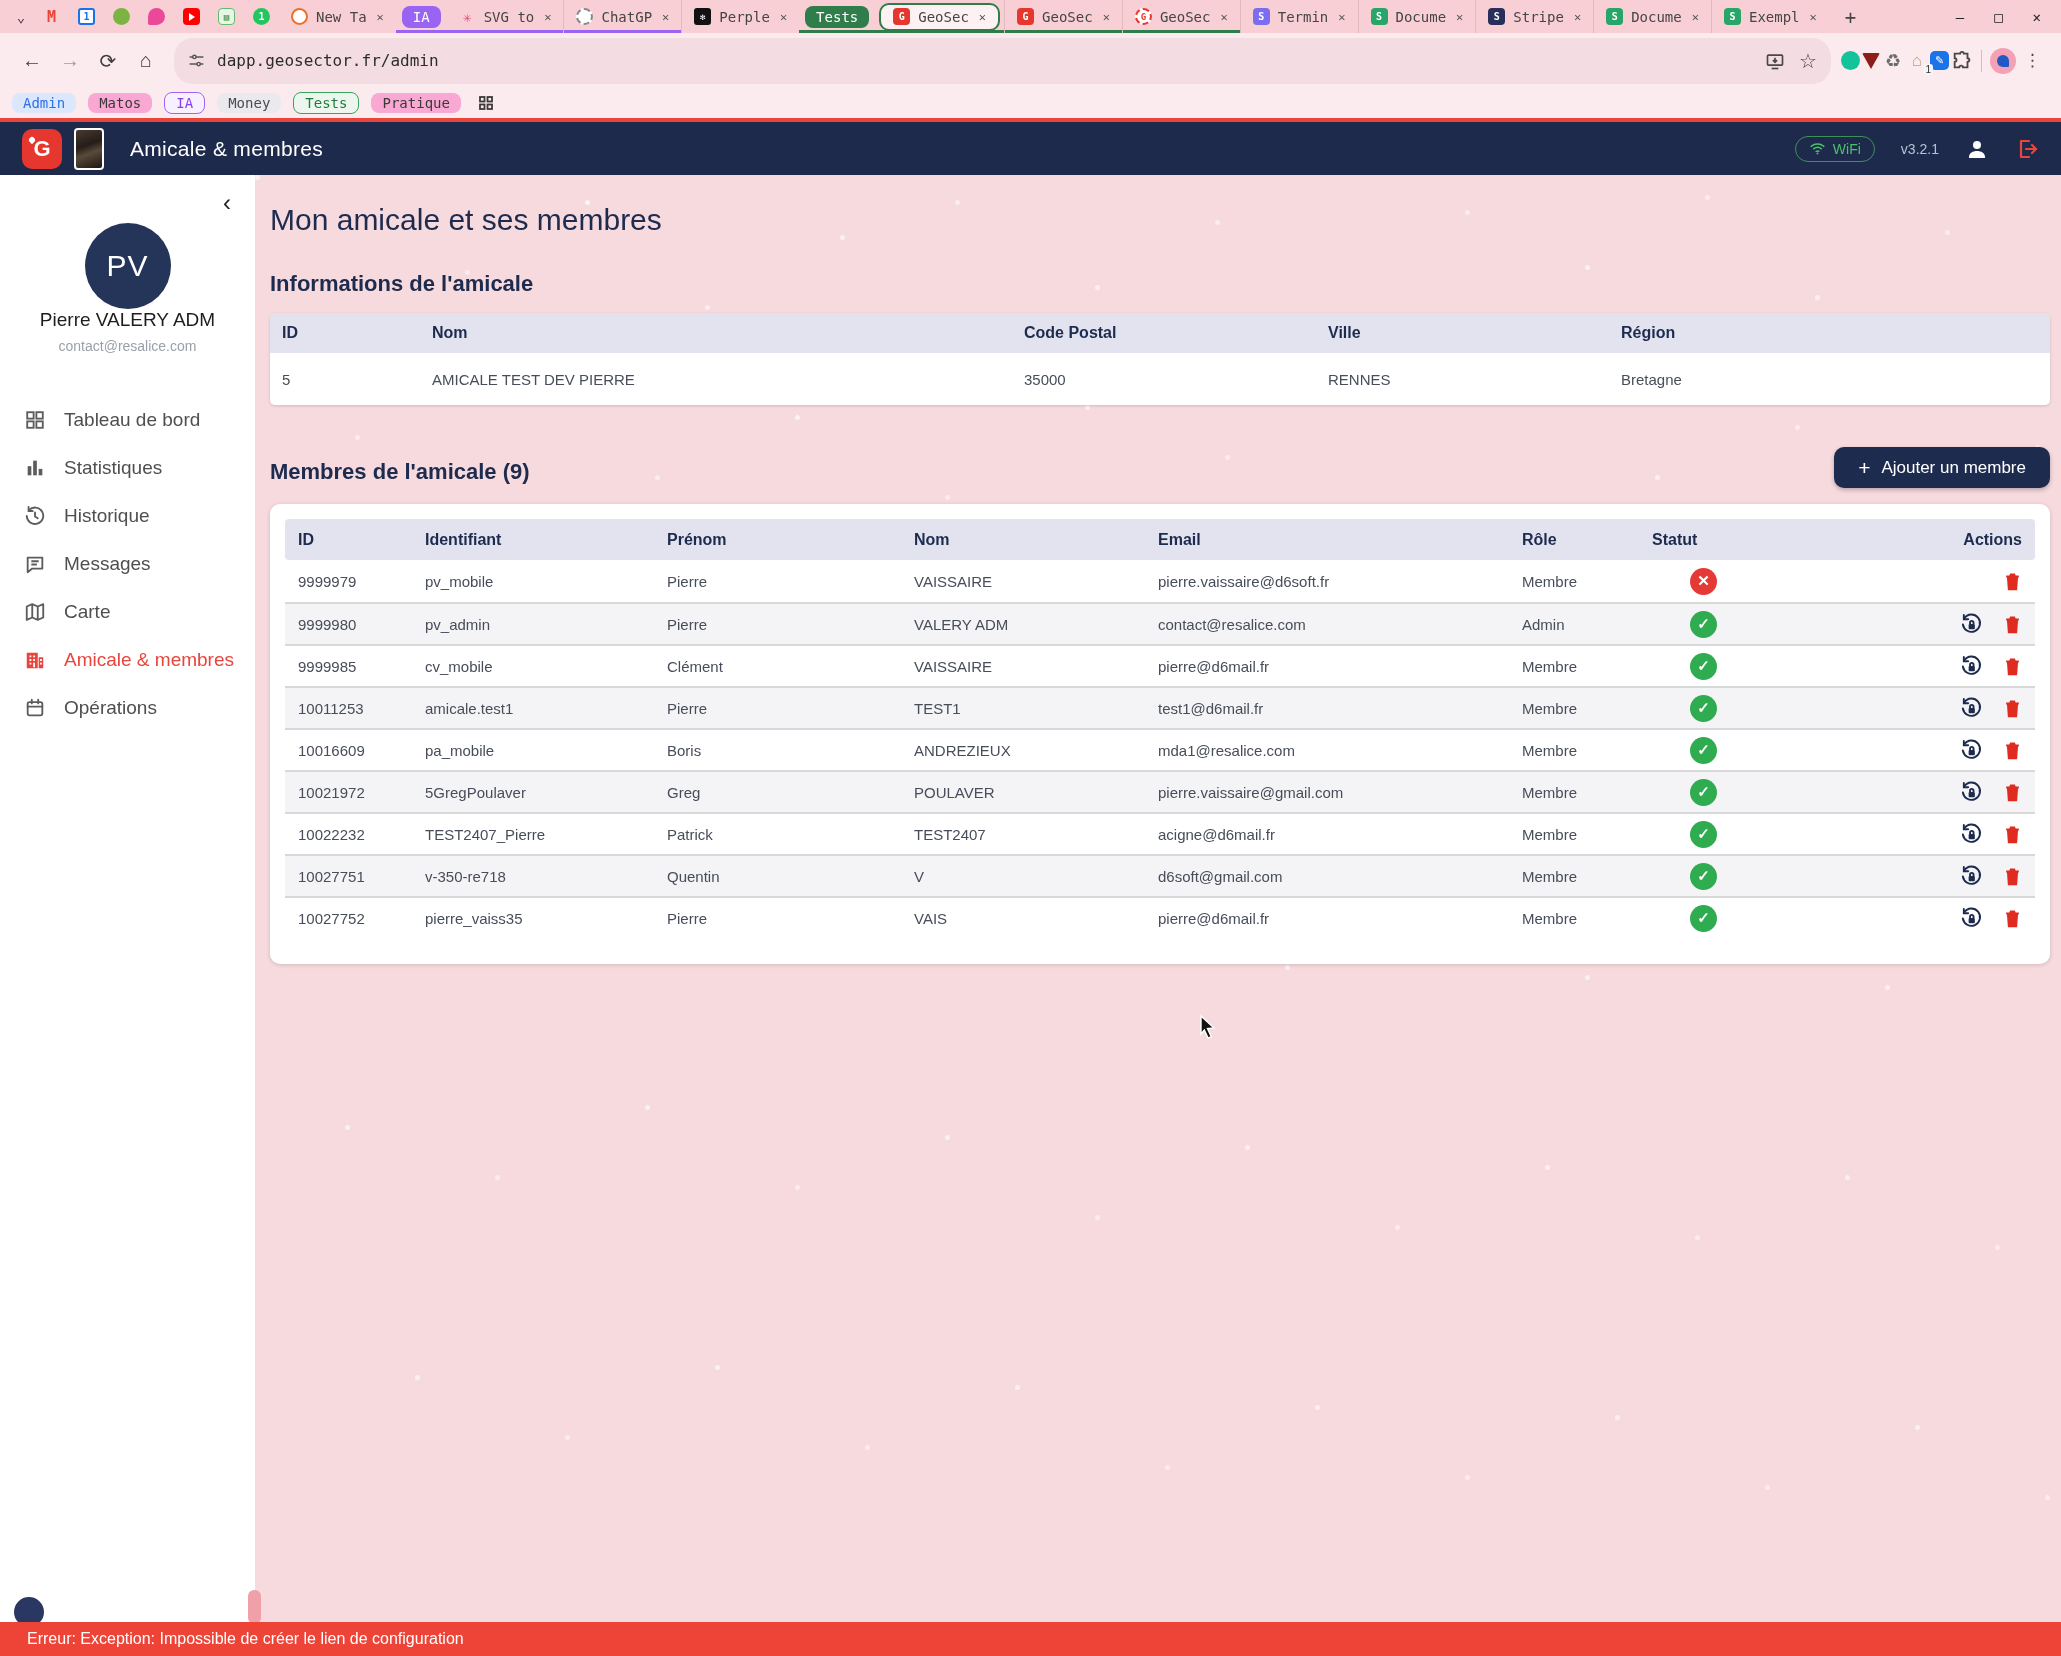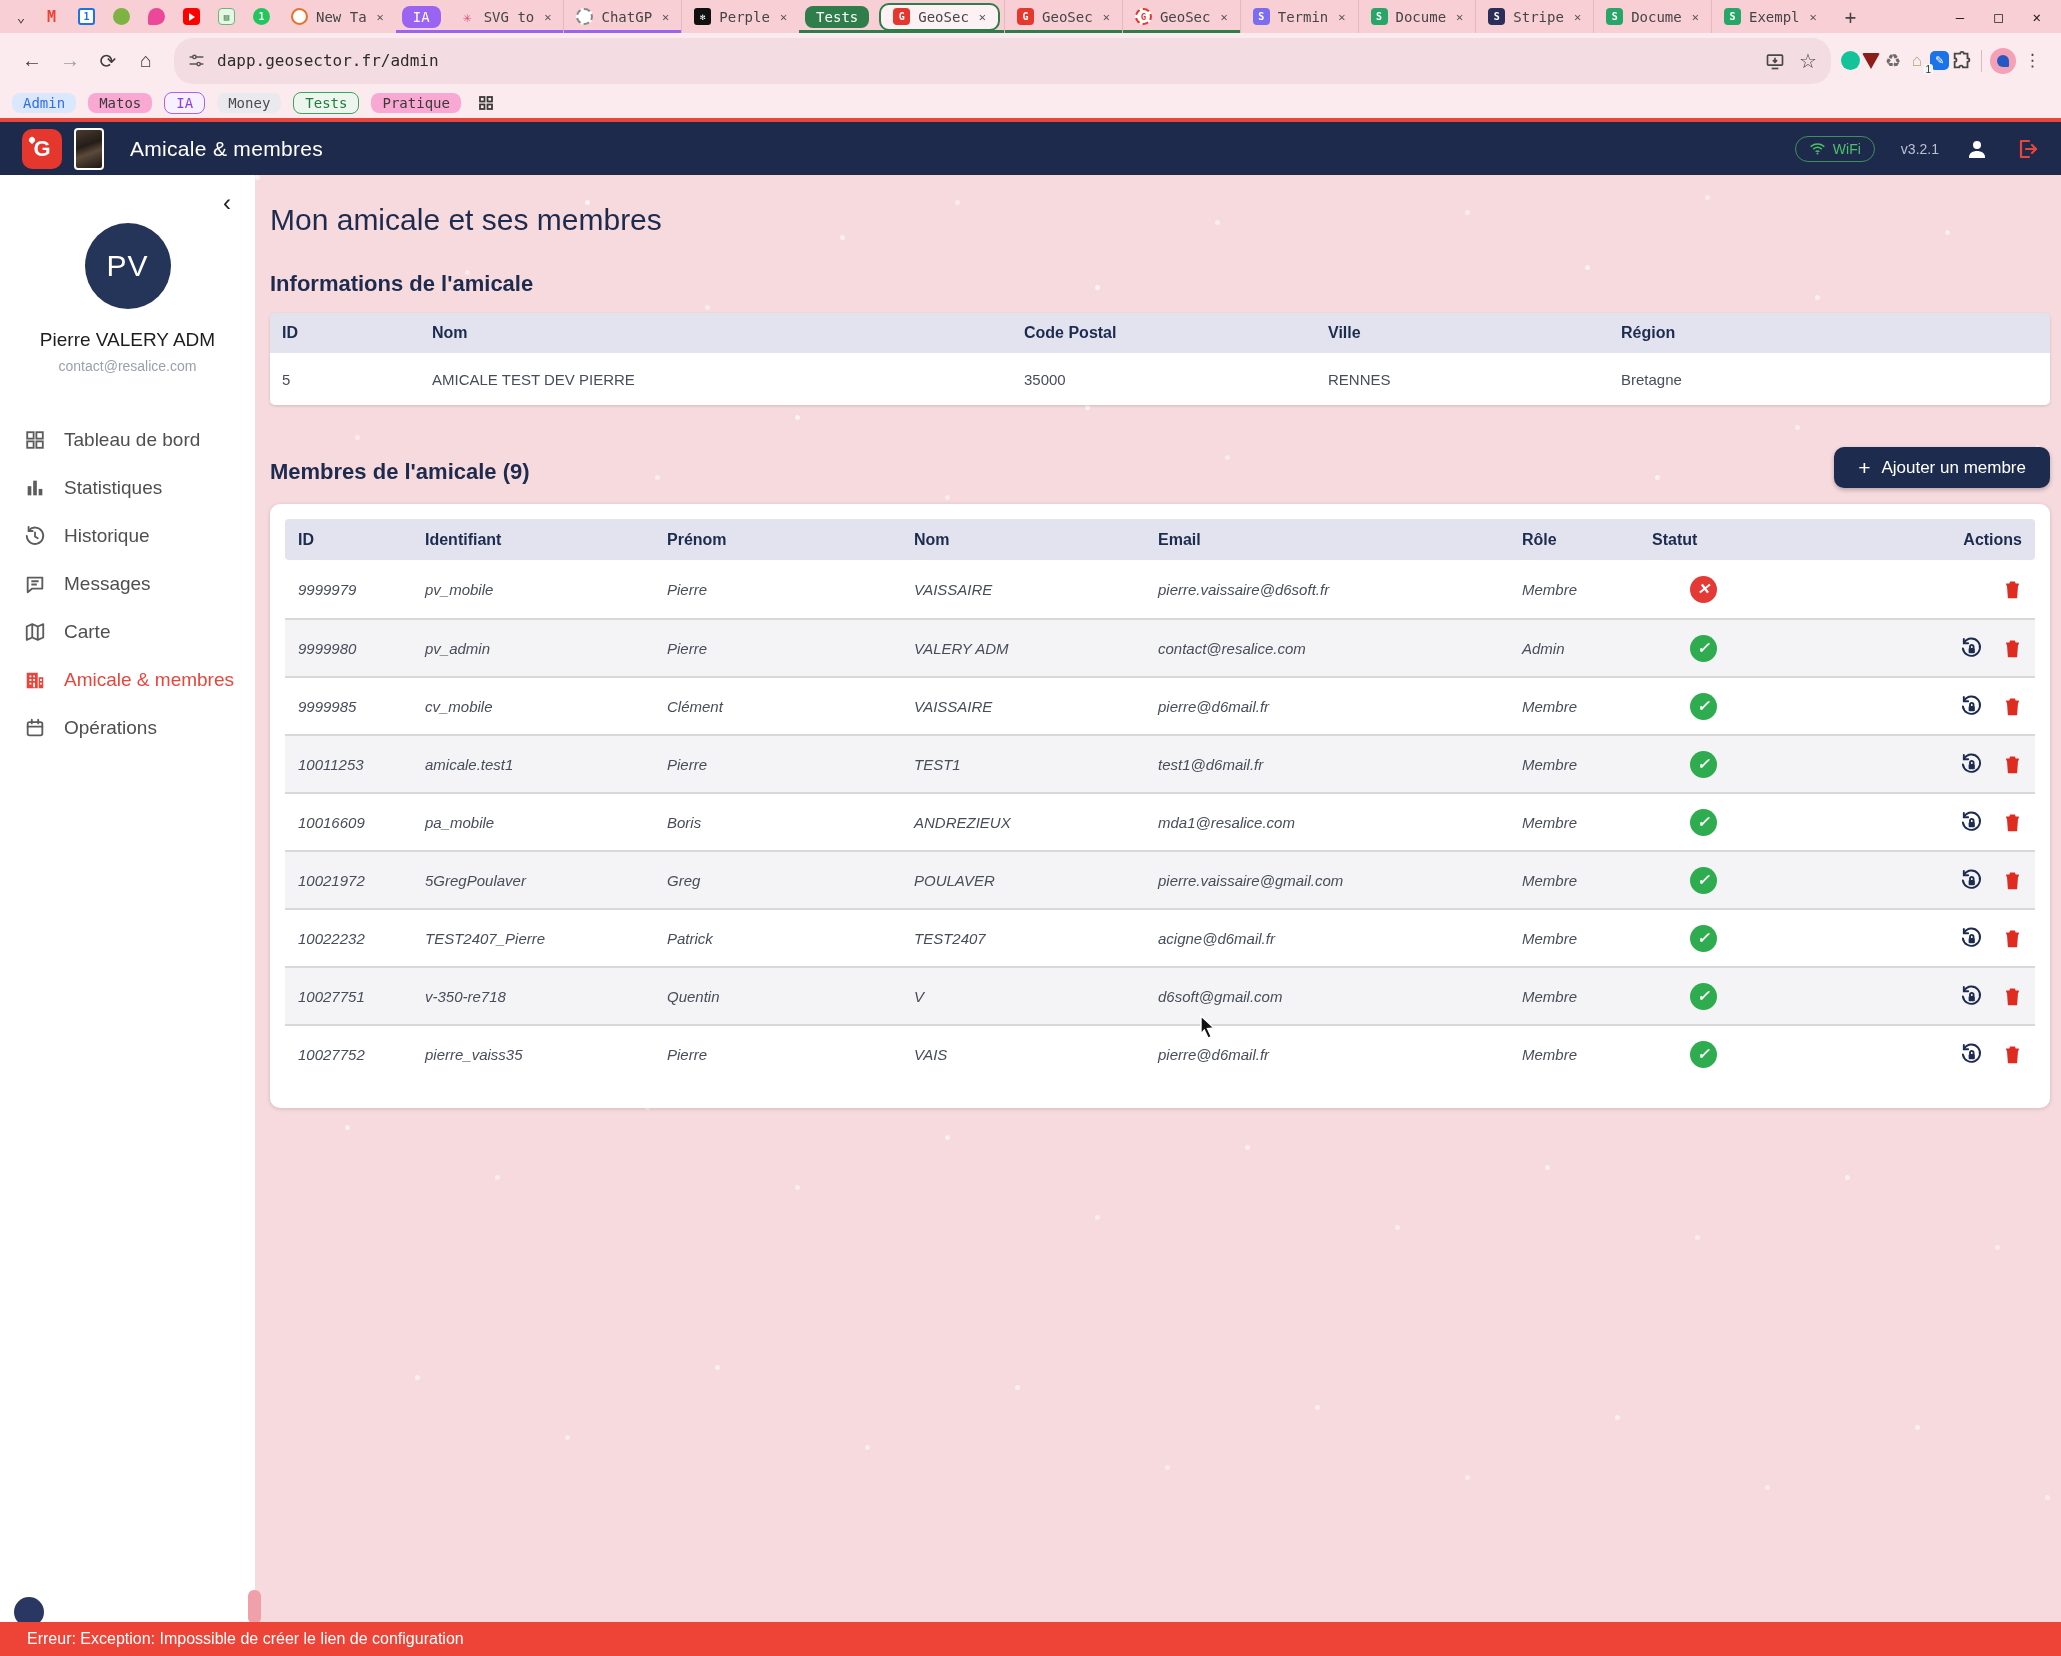--- a/index.html
+++ b/index.html
@@ -77,21 +77,21 @@
   .apptitle { color:#fff; font-size:21px; margin-left:26px; letter-spacing:.3px; }
   .header-right { margin-left:auto; display:flex; align-items:center; gap:26px; }
   .wifi-pill { display:flex; align-items:center; gap:7px; border:1.5px solid #3f8f5c; border-radius:15px; padding:4px 13px; color:#4cc06a; font-size:14px; }
   .version { color:#b9c0d2; font-size:14px; }
 
   
   .content { display:flex; height:1481px; }
   .sidebar { width:255px; background:#fff; position:relative; flex:none; }
   .collapse { position:absolute; top:16px; right:24px; font-size:24px; color:#222; line-height:1; }
   .avatar-big { width:86px; height:86px; border-radius:50%; background:#253459; color:#fff; font-size:30px; display:flex; align-items:center; justify-content:center; margin:48px auto 0; letter-spacing:1px; }
-  .sb-name { text-align:center; margin-top:20px; font-size:19px; color:#1d1d1d; }
+  .sb-name { text-align:center; font-size:19px; color:#1d1d1d; }
   .sb-email { text-align:center; margin-top:7px; font-size:14px; color:#9aa0ab; }
   .menu { margin-top:42px; }
   .mitem { height:48px; display:flex; align-items:center; gap:18px; padding-left:24px; font-size:19px; color:#4f4f4f; }
   .mitem svg { flex:none; }
   .mitem.active { color:#e8453c; }
 
   .main { flex:1; position:relative; padding:0 11px 0 15px; overflow:hidden; }
   .dots { position:absolute; inset:0; pointer-events:none; }
   .dots::before { content:""; position:absolute; left:0; top:0; width:5px; height:5px; border-radius:50%; background:rgba(255,255,255,.65);
     box-shadow: 60px 40px rgba(255,255,255,.6),210px 95px rgba(255,255,255,.5),330px 25px rgba(255,255,255,.7),450px 130px rgba(255,255,255,.5),585px 60px rgba(255,255,255,.6),700px 25px rgba(255,255,255,.5),840px 110px rgba(255,255,255,.65),960px 45px rgba(255,255,255,.5),1080px 150px rgba(255,255,255,.6),1210px 35px rgba(255,255,255,.5),1330px 90px rgba(255,255,255,.65),1450px 20px rgba(255,255,255,.5),1560px 120px rgba(255,255,255,.6),1690px 55px rgba(255,255,255,.5),1770px 145px rgba(255,255,255,.6),
@@ -110,21 +110,21 @@
   .itr.body { background:#fff; height:52px; color:#474d59; font-size:15px; }
 
   .members-head { margin-top:42px; display:flex; align-items:center; justify-content:space-between; position:relative; }
   .addbtn { background:#1d2b4f; color:#fff; border:none; border-radius:10px; height:41px; padding:0 24px; font-size:17px; display:flex; align-items:center; gap:11px; font-family:"Liberation Sans",sans-serif; box-shadow:0 2px 4px rgba(0,0,0,.25); }
   .addbtn .plus { font-size:21px; font-weight:400; }
 
   .mcard { margin-top:16px; background:#fff; border-radius:10px; box-shadow:0 1px 4px rgba(0,0,0,.15); padding:15px 15px 26px; position:relative; }
   .mgrid { display:grid; grid-template-columns:127px 242px 247px 244px 364px 130px 160px 1fr; padding:0 13px; align-items:center; }
   .mgrid.head { background:#e2e3ef; height:41px; border-radius:4px; color:#1d2b4f; font-weight:bold; font-size:16px; }
   .mgrid.head .h-act { text-align:right; }
-  .mrow { height:58px; font-size:15px; color:#474d59;font-style:italic; }
+  .mrow { height:42px; font-size:15px; color:#474d59; }
   .mrow.alt { background:#f4f4f6; }
   .mrow + .mrow { border-top:2px solid #d8d8d8; }
   .st-badge { width:27px; height:27px; border-radius:50%; color:#fff; font-size:15px; font-weight:bold; display:flex; align-items:center; justify-content:center; margin-left:38px; }
   .st-badge.ok { background:#2eac4f; }
   .st-badge.bad { background:#e53935; }
   .act { display:flex; justify-content:flex-end; align-items:center; gap:20px; }
   .iconbtn { background:none; border:none; padding:0; display:flex; }
 
   .errorbar { position:absolute; left:0; right:0; bottom:0; height:34px; background:#ee4337; color:#fff; font-size:16px; line-height:34px; padding-left:27px; z-index:50; }
   .fab-dark { position:absolute; left:14px; top:1597px; width:30px; height:30px; border-radius:50%; background:#2a3763; z-index:40; }

